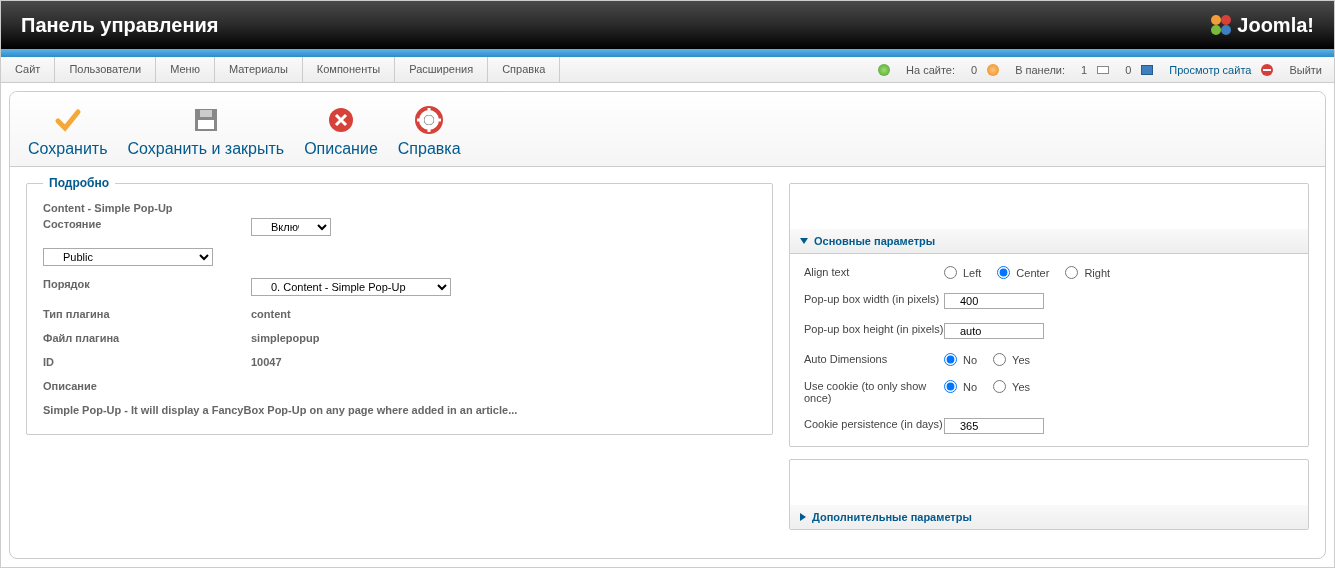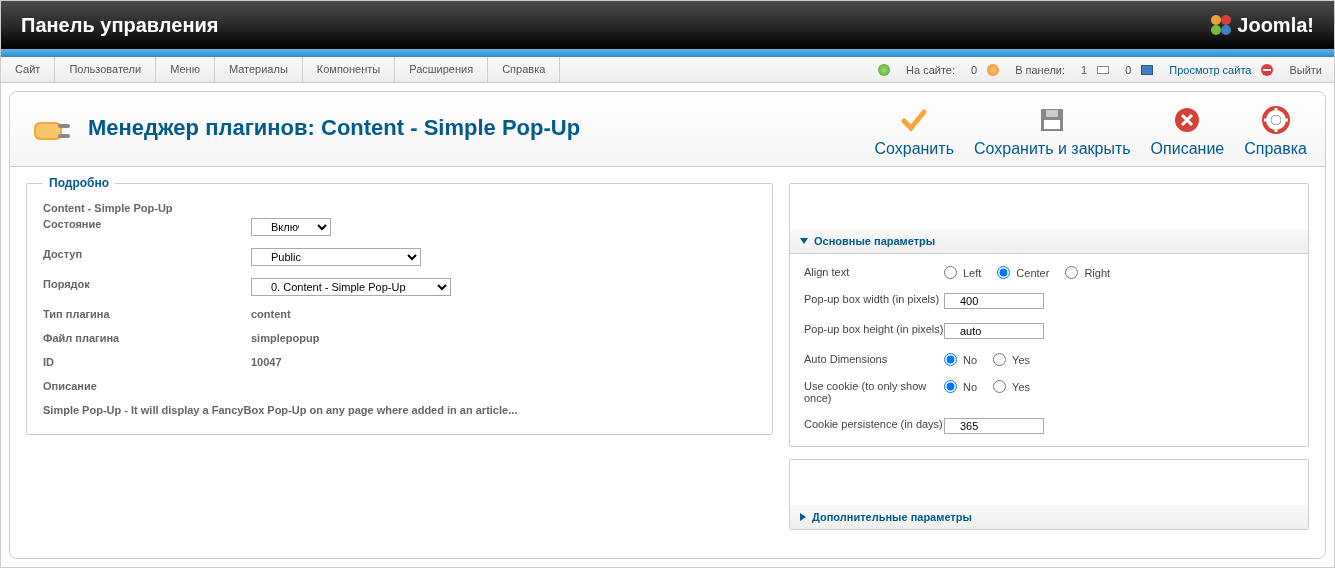--- a/index.html
+++ b/index.html
@@ -190,29 +190,20 @@
       <span>
           <i class="stop-ico"></i> 
           <span>Выйти</span>
         </span>
     </div>
   </div>
 
   <div class="workbox">
 
     <div class="pageheader">
-      <div class="pageheader-left">
-        <svg class="plug-icon" viewBox="0 0 48 48">
-          <rect x="6" y="18" width="28" height="18" rx="6" fill="#f4a83a"></rect>
-          <rect x="8" y="20" width="24" height="14" rx="5" fill="#f8c56a"></rect>
-          <rect x="30" y="20" width="12" height="4" rx="2" fill="#888"></rect>
-          <rect x="30" y="30" width="12" height="4" rx="2" fill="#888"></rect>
-        </svg>
-        <div class="pagetitle">Менеджер плагинов: Content - Simple Pop-Up</div>
-      </div>
       <div class="toolbar">
         <div class="tool-btn">
           <div class="tool-icon">
               <svg width="28" height="28" viewBox="0 0 28 28">
                 <path d="M4 15 L11 22 L24 6" stroke="#f4a83a" stroke-width="5" fill="none" stroke-linecap="round"></path>
               </svg>
             </div>
           <div class="tool-label">Сохранить</div>
         </div>
         <div class="tool-btn">
@@ -255,21 +246,20 @@
         <div class="fieldset">
           <span class="fieldset-legend">Подробно</span>
           <div class="fieldset-body">
             <div class="detail-name">Content - Simple Pop-Up</div>
 
             <div class="detail-row">
               <label>Состояние</label>
               <select class="small"><option>Включено</option></select>
             </div>
             <div class="detail-row">
-              <label>Доступ</label>
               <select class="med"><option>Public</option></select>
             </div>
             <div class="detail-row">
               <label>Порядок</label>
               <select class="lg"><option>0. Content - Simple Pop-Up</option></select>
             </div>
             <div class="detail-row">
               <label>Тип плагина</label>
               <span class="val">content</span>
             </div>

